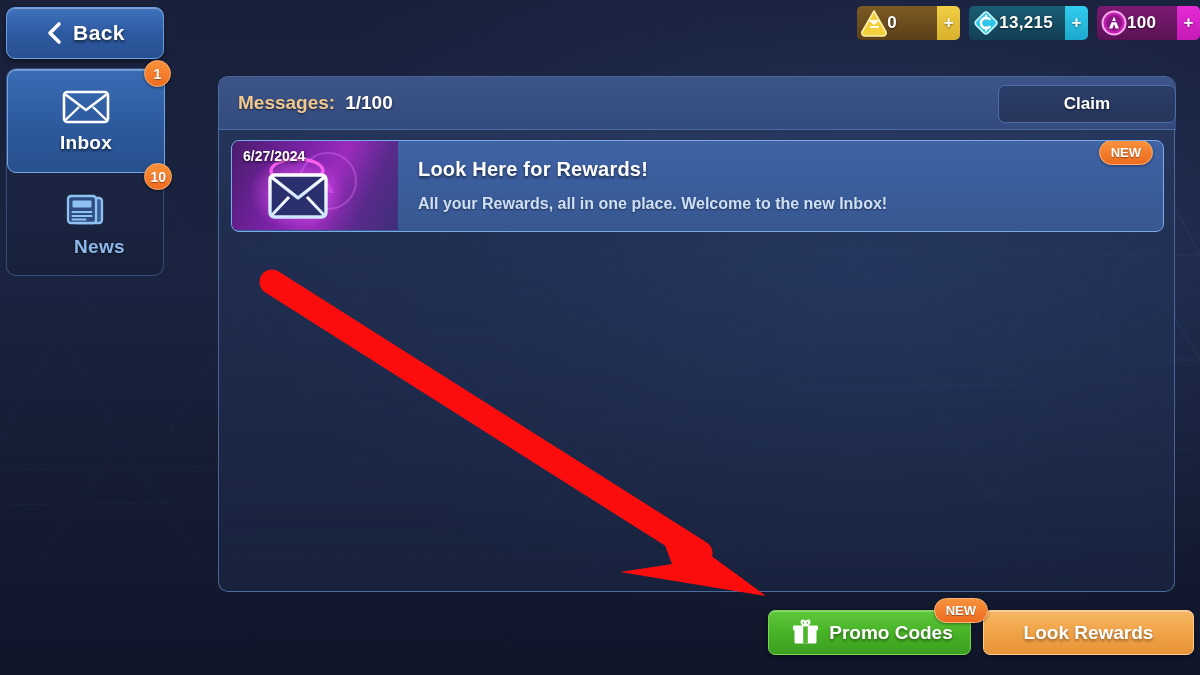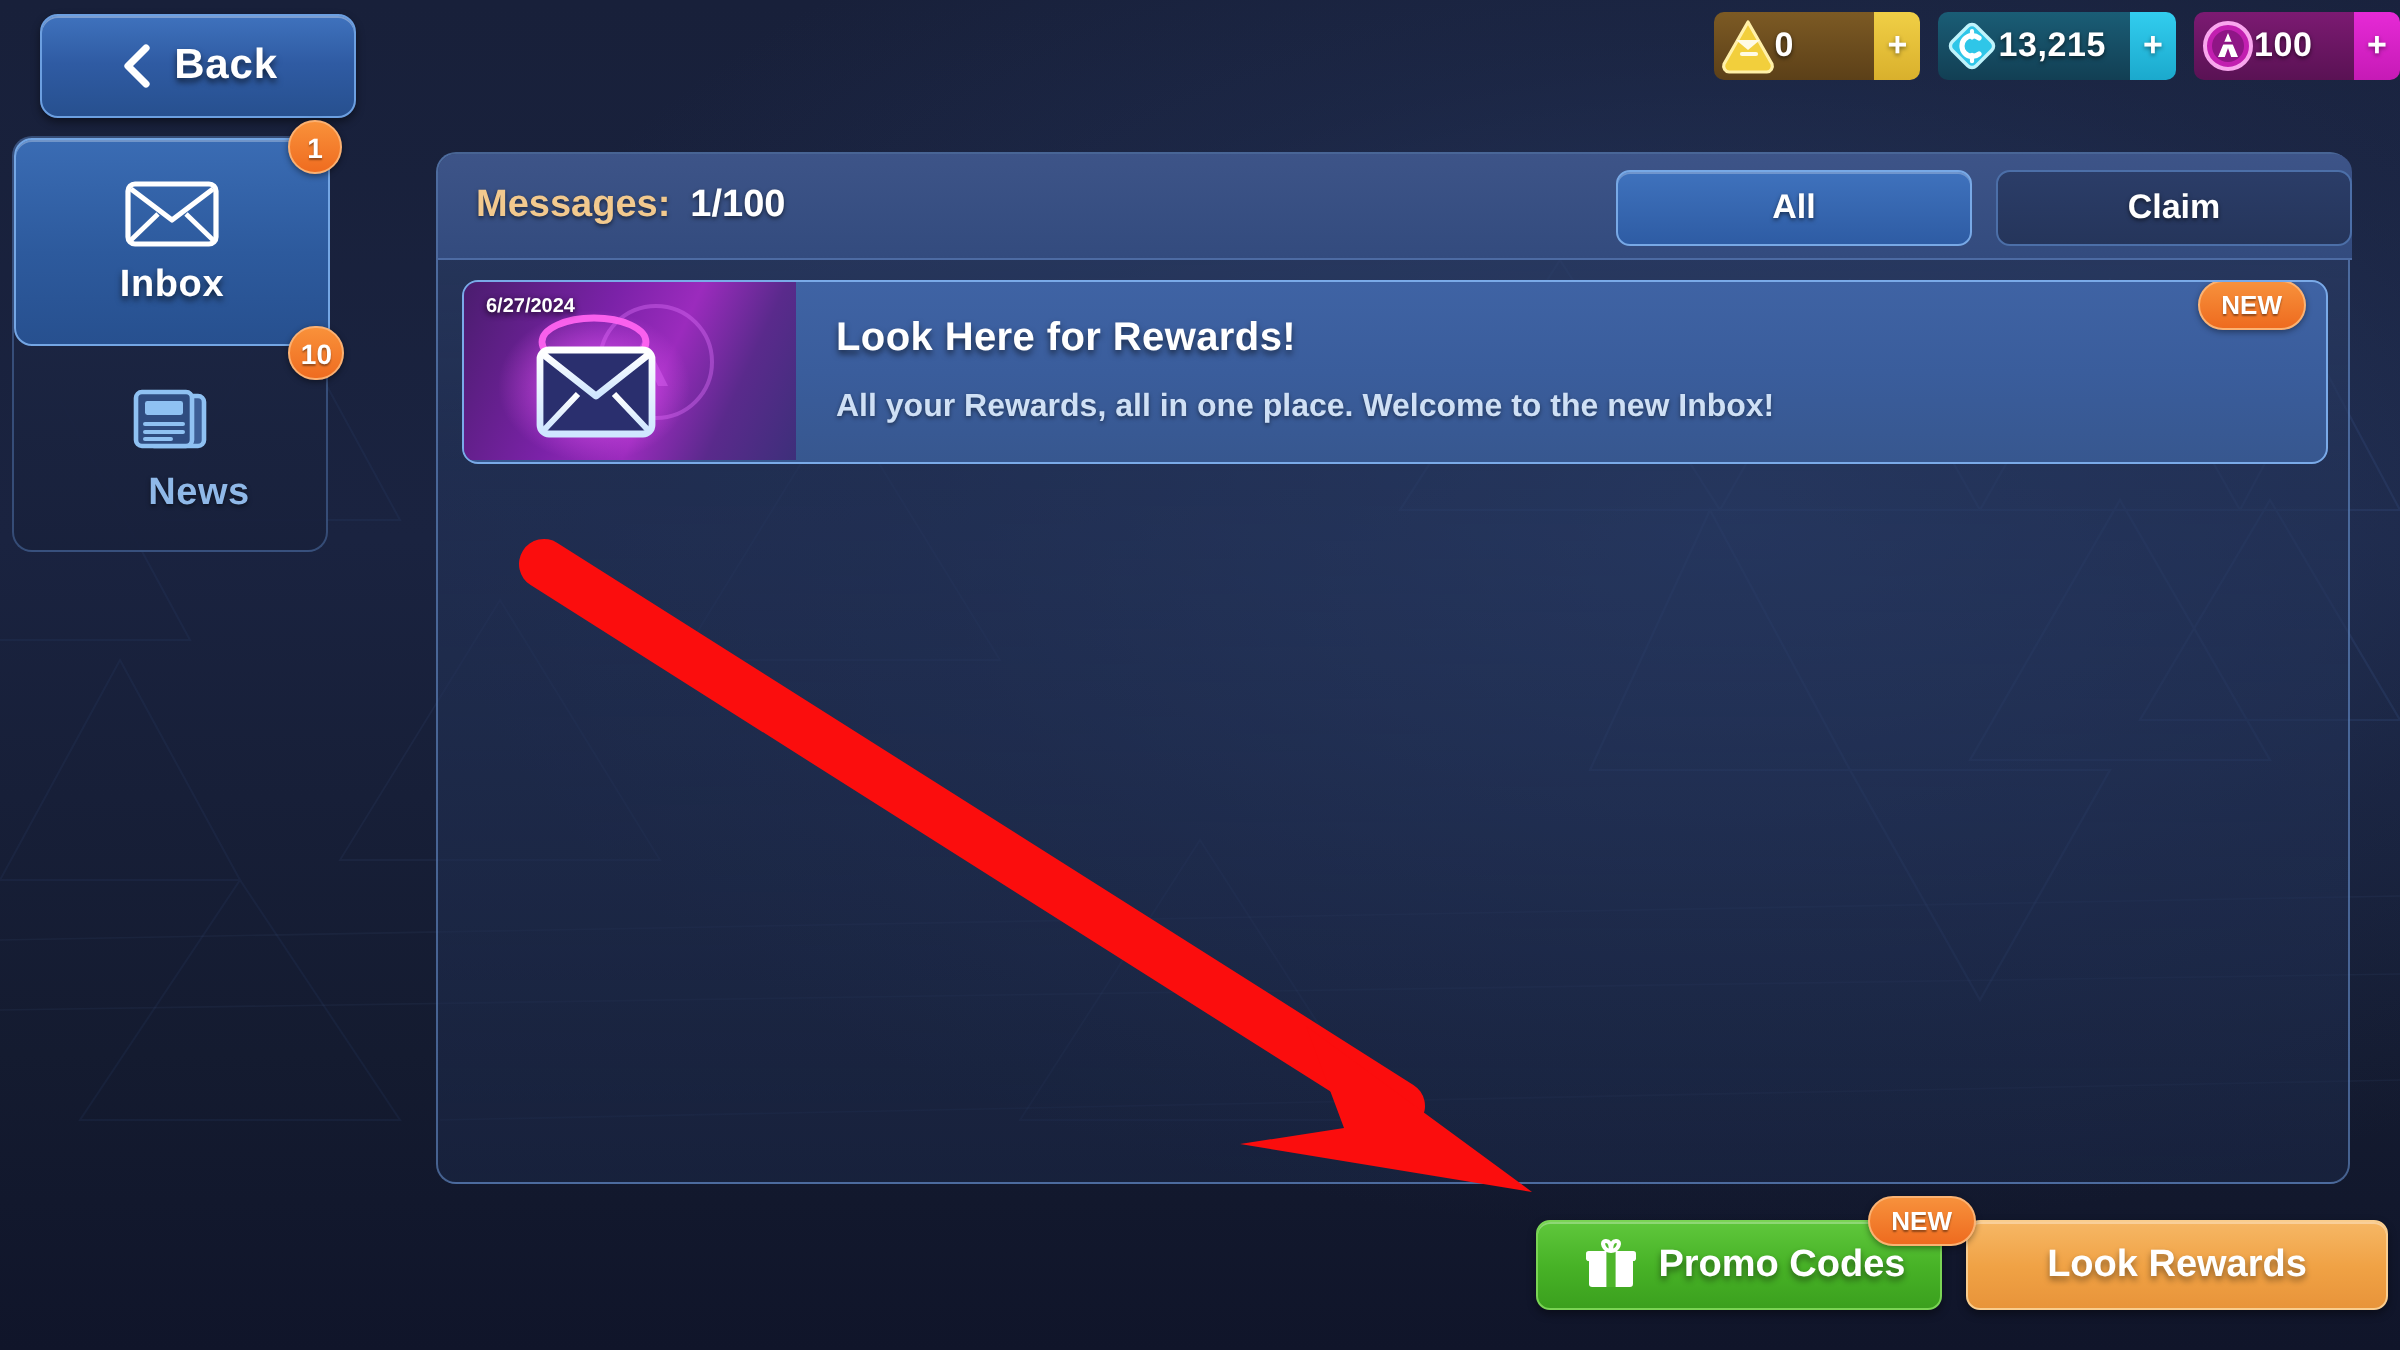--- a/index.html
+++ b/index.html
@@ -43,21 +43,21 @@
     color:#fff; font-size:17px; font-weight:bold;
     text-shadow:0 1px 2px rgba(0,0,0,.45);
   }
   .cur-icon {
     position:absolute; left:2px; top:50%; transform:translateY(-50%);
     width:30px; height:30px; z-index:3;
   }
 
   
   #back-button {
-    position:absolute; left:20px; top:7px; width:158px; height:52px;
+    position:absolute; left:6px; top:7px; width:158px; height:52px;
     border-radius:9px;
     background:linear-gradient(180deg,#3f72bd 0%,#2f5ba3 48%,#27508f 100%);
     border:1.5px solid #6c9fe0;
     box-shadow:inset 0 1px 0 rgba(255,255,255,.32), 0 2px 4px rgba(0,0,0,.45);
     display:flex; align-items:center; justify-content:center; gap:10px;
     cursor:pointer;
   }
   #back-button .lbl {
     color:#ffffff; font-size:21px; font-weight:bold;
     text-shadow:0 2px 3px rgba(0,0,0,.6); letter-spacing:.4px;
@@ -143,21 +143,21 @@
     border:1.5px solid #7aaae8;
     cursor:pointer;
   }
   #msg-thumb {
     position:absolute; left:0; top:0; width:166px; height:89px;
     background:linear-gradient(115deg,#4a1d6e 0%,#7b22a8 38%,#9b2bbd 58%,#5a2a8c 78%,#3d2f7a 100%);
     overflow:hidden;
   }
   #msg-date {
     position:absolute; left:11px; top:7px; z-index:4;
-    color:#ffffff; font-size:10px; font-weight:bold;
+    color:#ffffff; font-size:14px; font-weight:bold;
     text-shadow:0 1px 3px rgba(0,0,0,.85);
   }
   #msg-title {
     position:absolute; left:186px; top:17px;
     color:#ffffff; font-size:20px; font-weight:bold;
     text-shadow:0 2px 3px rgba(0,0,0,.55); letter-spacing:.2px;
   }
   #msg-body {
     position:absolute; left:186px; top:54px;
     color:#cfe0f5; font-size:16px; font-weight:bold;
@@ -320,23 +320,20 @@
     <span class="nav-badge">10</span>
   </div>
 </div>
 
 <div id="panel">
 
   <div id="panel-header">
     <span id="messages-label">Messages:</span>
     <span id="messages-count">1/100</span>
 
-    <div class="tab active" style="left:589px;">
-      <span>All</span>
-    </div>
     <div class="tab inactive" style="left:779px;">
       <span>Claim</span>
     </div>
   </div>
 
   <div id="message-row">
 
     <div id="msg-thumb">
       <svg width="166" height="89" viewBox="0 0 166 89">
         <defs>

